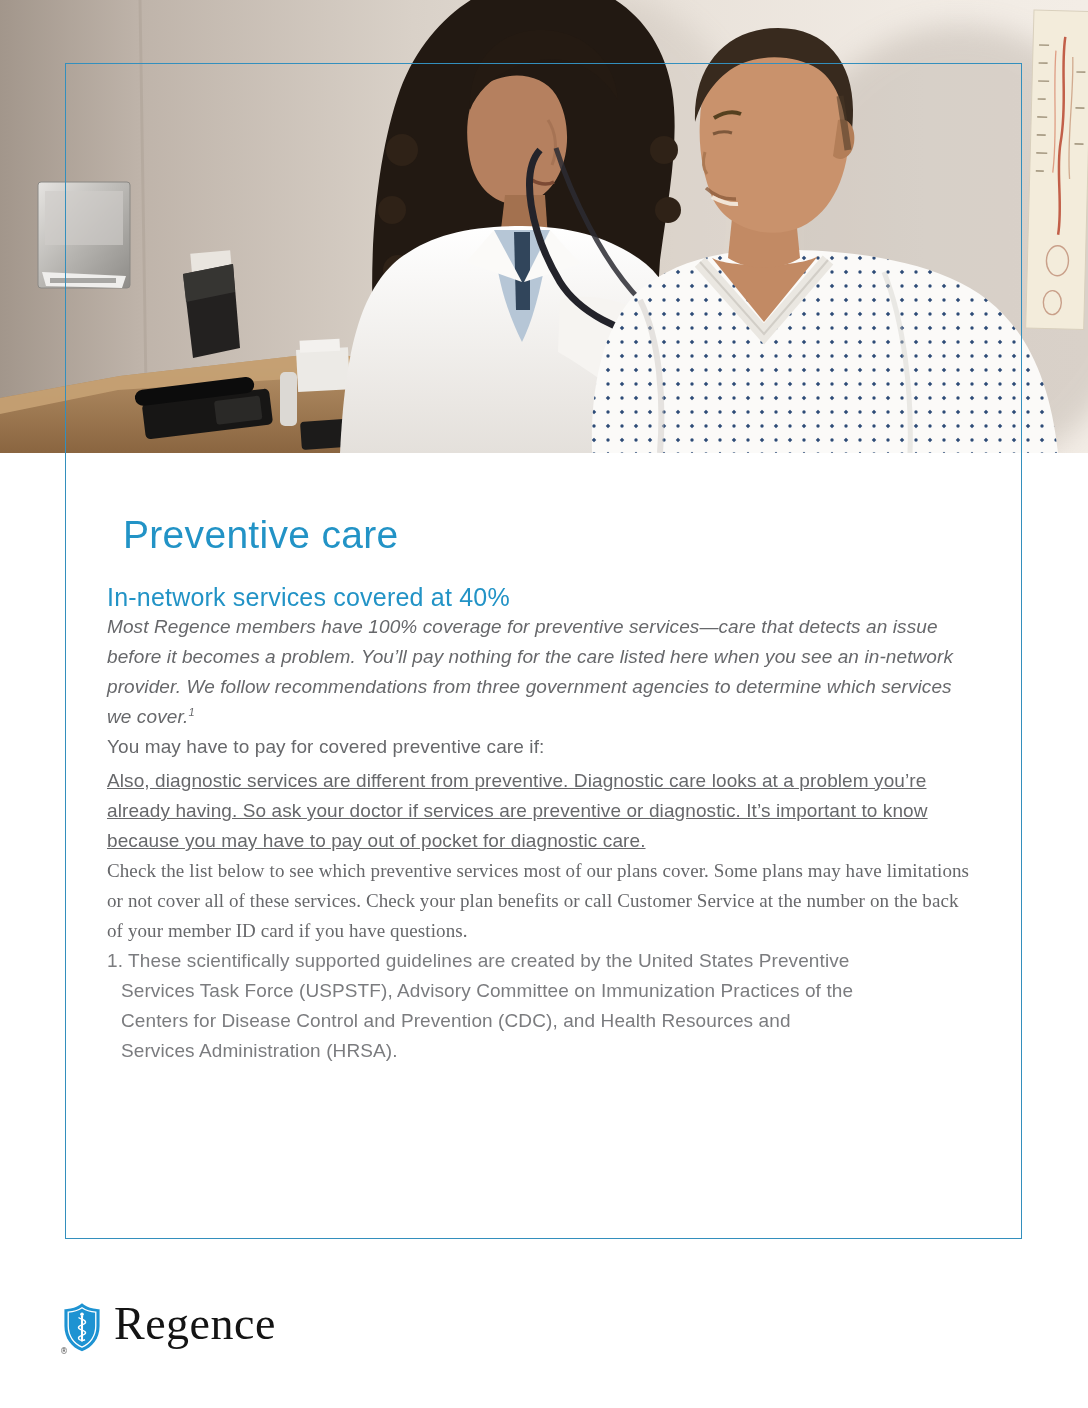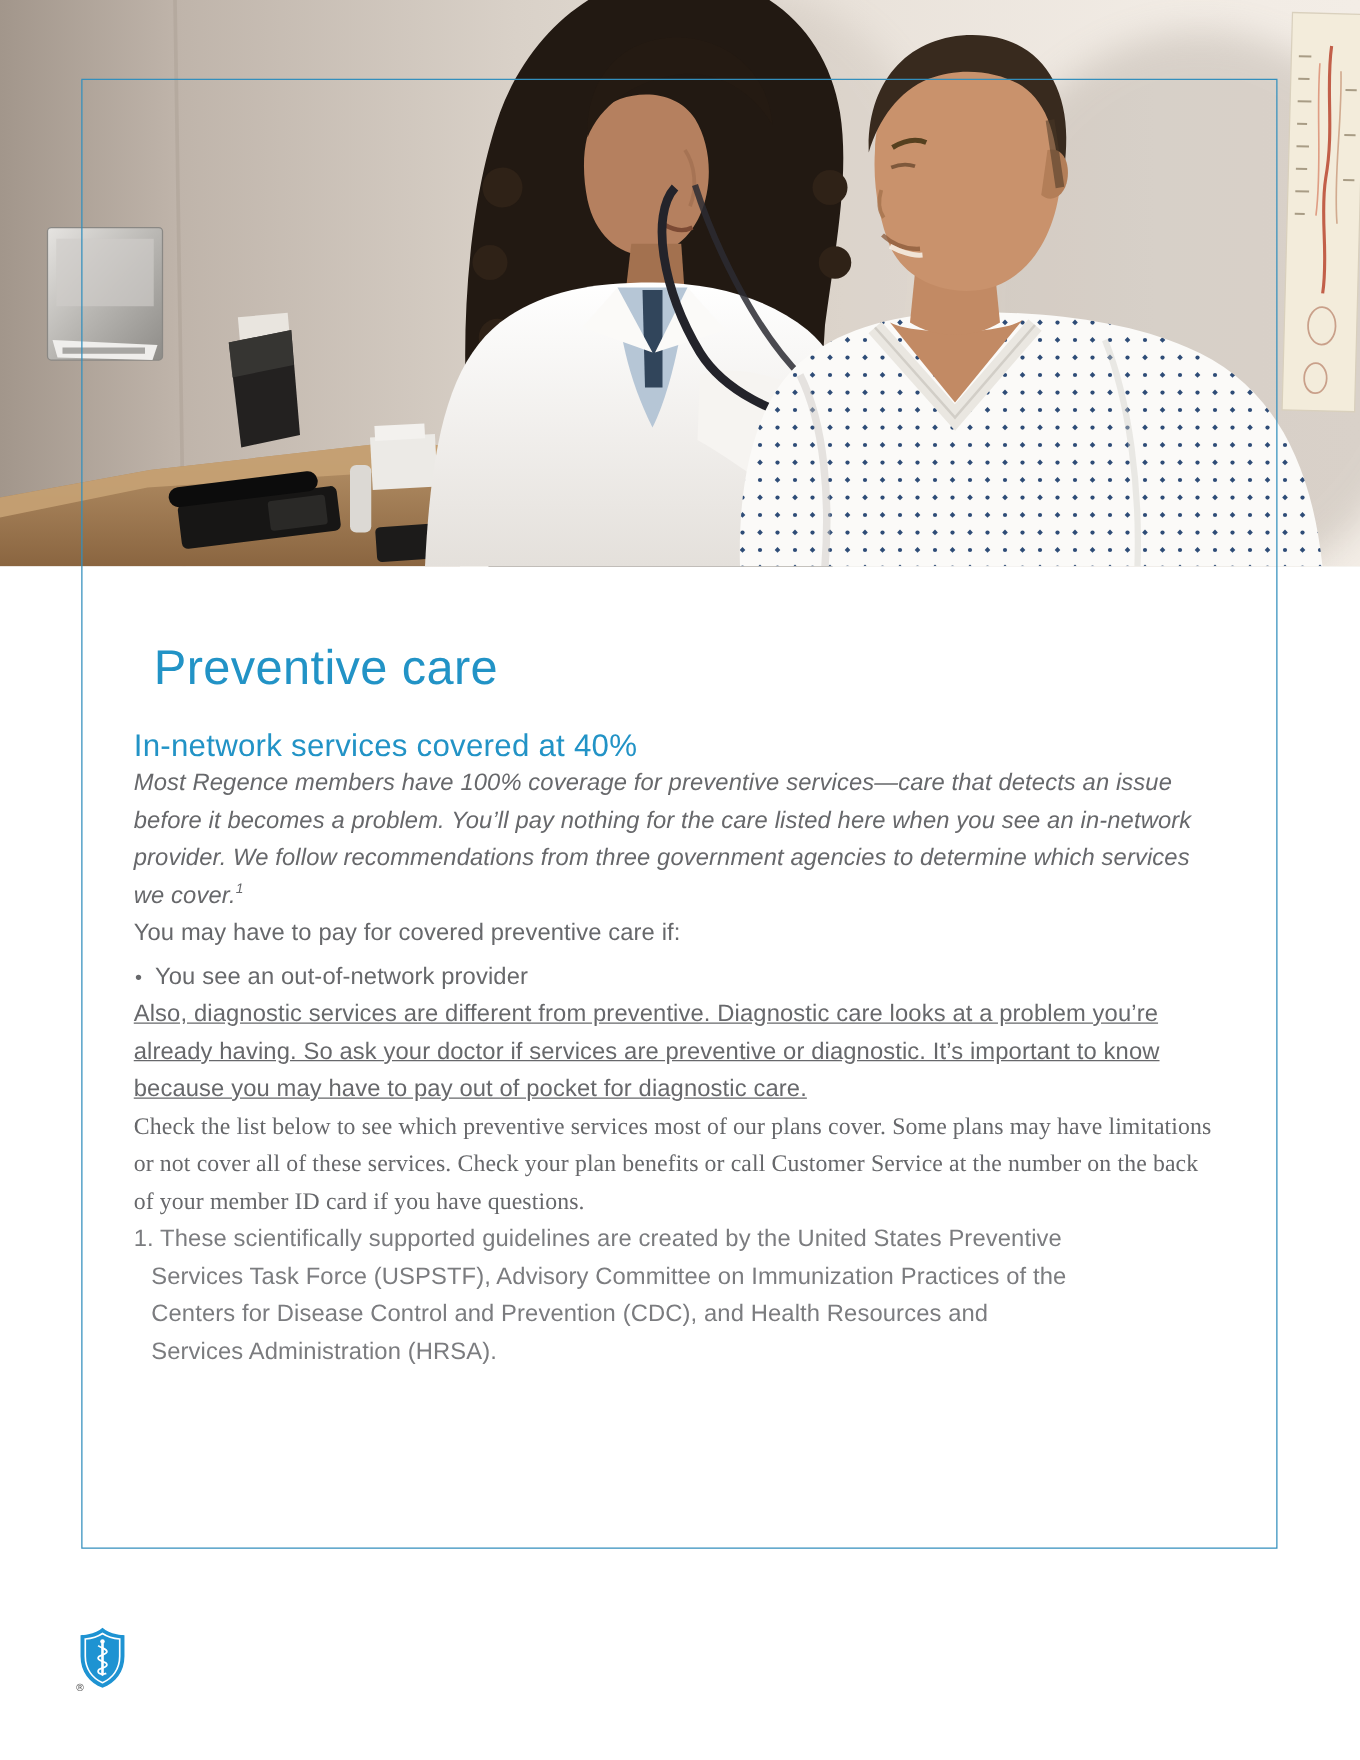--- a/index.html
+++ b/index.html
@@ -230,21 +230,20 @@
 
 <div class="content">
   <h1 class="title">Preventive care</h1>
   <h2 class="subtitle">In-network services covered at 40%</h2>
 
   <p class="p-intro"><span>Most Regence members have 100% coverage for preventive services—care that detects an issue before it becomes a problem. You’ll pay nothing for the care listed here when you see an in-network provider. We follow recommendations from three government agencies to determine which services we cover.</span><sup>1</sup></p>
 
   <p class="p-pay">You may have to pay for covered preventive care if:</p>
 
   <ul class="bullets">
-    <li>You see an out-of-network provider</li>
   </ul>
 
   <p class="p-diagnostic">Also, diagnostic services are different from preventive. Diagnostic care looks at a problem you’re already having. So ask your doctor if services are preventive or diagnostic. It’s important to know because you may have to pay out of pocket for diagnostic care.</p>
 
   <p class="p-check">Check the list below to see which preventive services most of our plans cover. Some plans may have limitations or not cover all of these services. Check your plan benefits or call Customer Service at the number on the back of your member ID card if you have questions.</p>
 
   <p class="footnote"><span class="fn-num">1.</span> <span>These scientifically supported guidelines are created by the United States Preventive Services Task Force (USPSTF), Advisory Committee on Immunization Practices of the Centers for Disease Control and Prevention (CDC), and Health Resources and Services Administration (HRSA).</span></p>
 </div>
 
 <div class="logo">
@@ -253,13 +252,14 @@
       <path d="M20,1 C17,3.6 13,5.6 8,6.5 C5.5,7 3,7.2 1.5,7.2 L1.5,25 C1.5,38 9,47.6 20,51.5 C31,47.6 38.5,38 38.5,25 L38.5,7.2 C37,7.2 34.5,7 32,6.5 C27,5.6 23,3.6 20,1 Z" style="fill:var(--shield-blue,#1e93d2)"></path>
       <path d="M20,5.8 C16.2,8.4 11.2,10 5.5,10.4 L5.5,25 C5.5,35.6 11.5,43.6 20,47.2 C28.5,43.6 34.5,35.6 34.5,25 L34.5,10.4 C28.8,10 23.8,8.4 20,5.8 Z" fill="none" stroke="#ffffff" stroke-width="1.4"></path>
       <g>
         <circle cx="20" cy="12.6" r="1.9" fill="#ffffff"></circle>
         <rect x="18.9" y="13.5" width="2.2" height="28" rx="1.1" fill="#ffffff"></rect>
         <path d="M16.3,16 C20,18.5 23.7,18.5 23.7,21 C23.7,24 16.3,23.5 16.3,26.5 C16.3,29.5 23.7,29 23.7,32 C23.7,35 16.3,34.5 16.3,37.5 C16.3,40 20,40.6 23.2,39.4" stroke="#ffffff" stroke-width="1.5" fill="none"></path>
       </g>
     </svg>
     <span class="reg-mark">®</span>
   </div>
+  <span class="logo-text">Regence</span>
 </div>
 
 </body></html>

